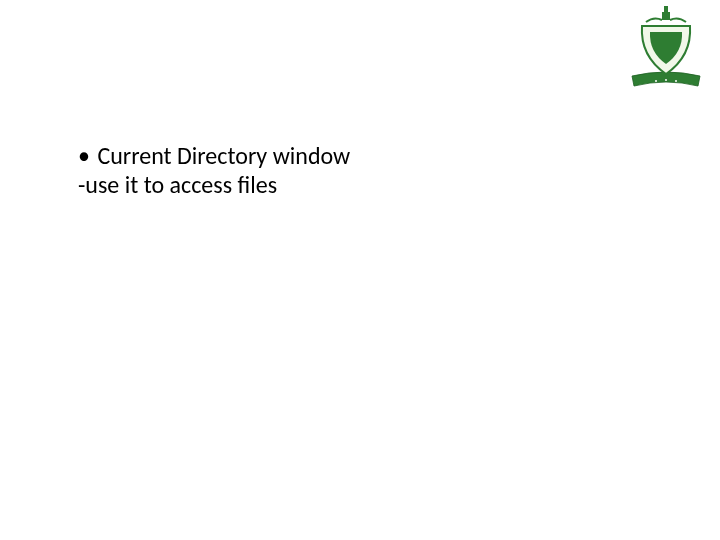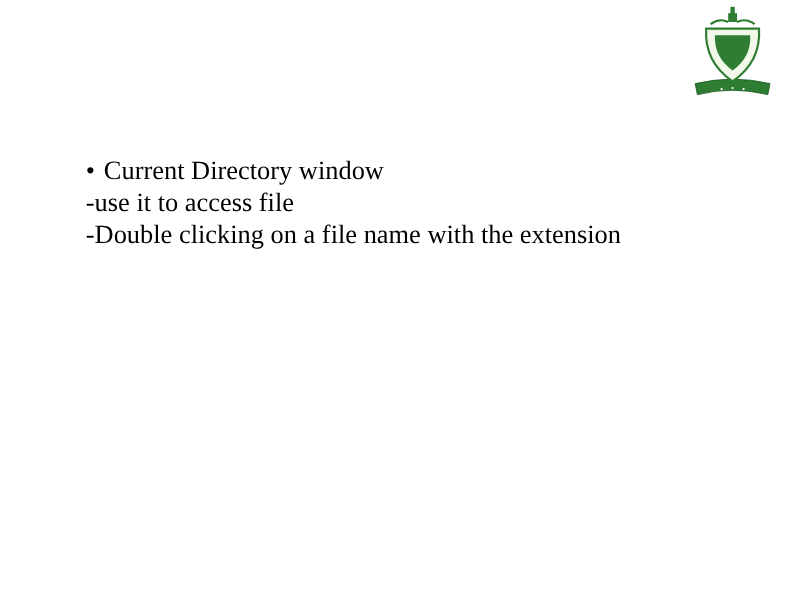--- a/index.html
+++ b/index.html
@@ -24,21 +24,20 @@
     position: absolute;
     top: 142px;
     left: 78px;
     width: 560px;
     font-size: 24px;
     line-height: 1.2;
     font-weight: 400;
   }
   .content .row {
     display: block;
-    font-family: Liberation Serif, serif;
   }
   .bullet {
     display: inline-block;
     margin-right: 2px;
   }
 </style>
 </head>
 <body>
 
 <div class="logo">
@@ -60,15 +59,14 @@
     <path d="M20 16 Q28 10 36 14" stroke="#2e7d32" stroke-width="2" fill="none"></path>
     <path d="M60 16 Q52 10 44 14" stroke="#2e7d32" stroke-width="2" fill="none"></path>
   </svg>
 </div>
 
 <div class="content">
   <div class="row">
     <span class="bullet">•</span>
     <span>Current Directory window</span>
   </div>
-  <div class="row">-use it to access file</div>
-  <div class="row">-Double clicking on a file name with the extension</div>
+  <div class="row">-use it to access files</div>
 </div>
 
 </body></html>

